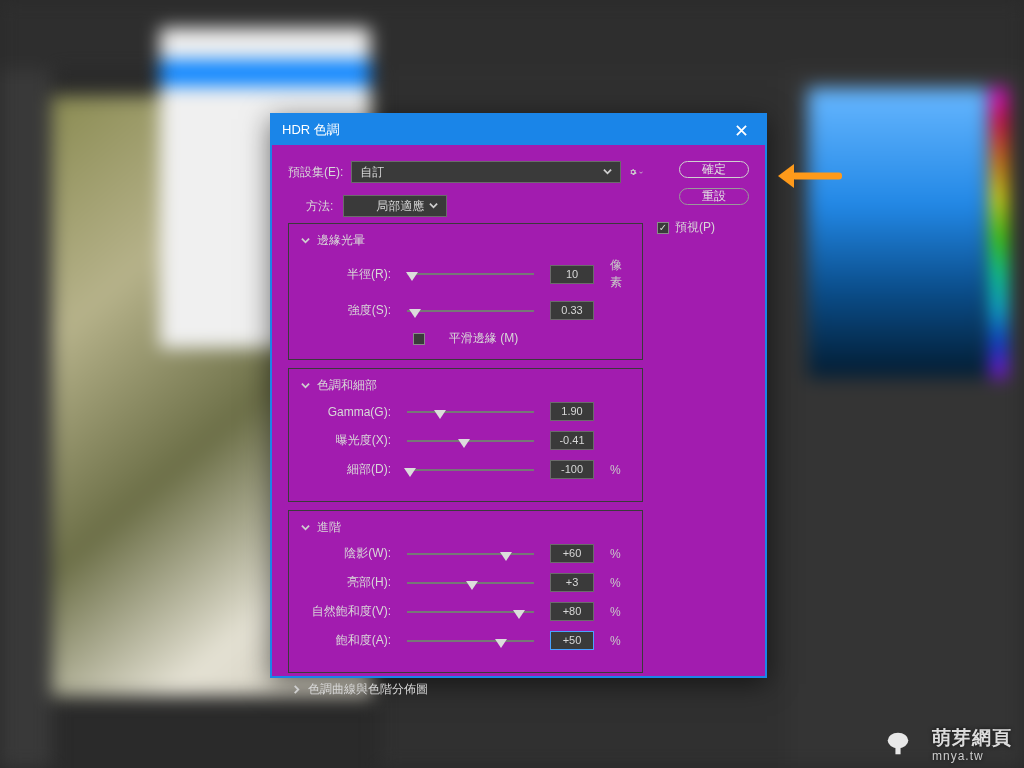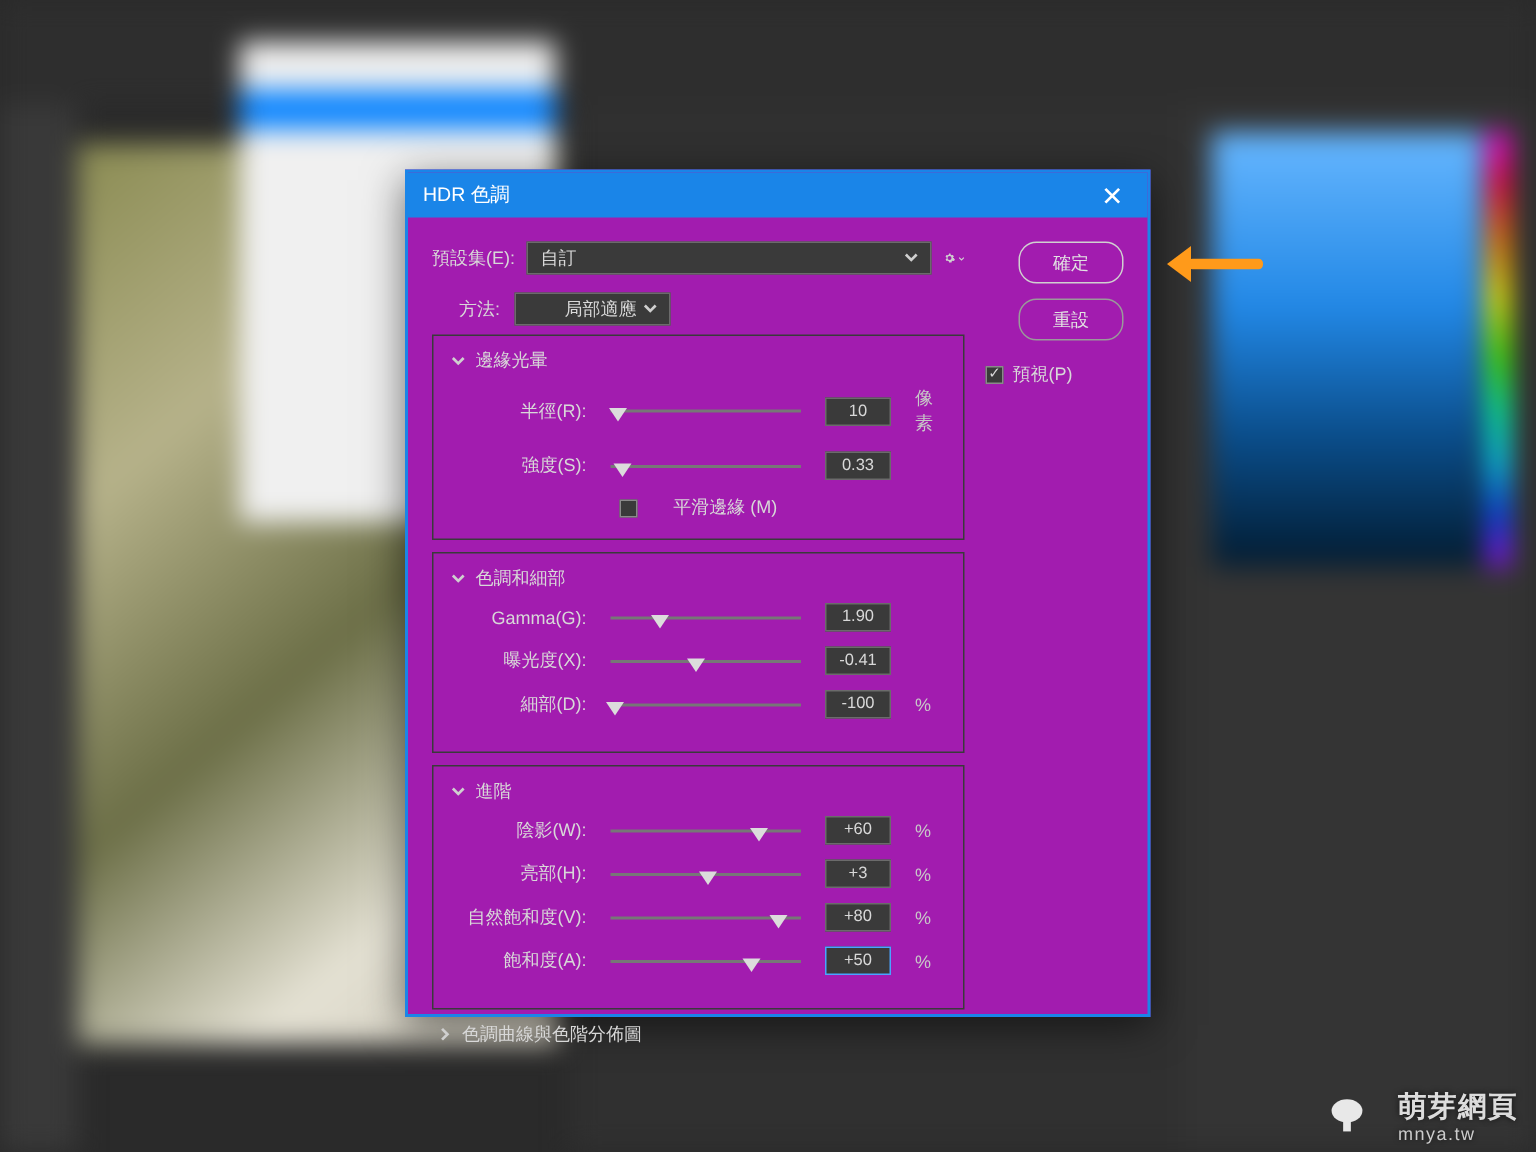--- a/index.html
+++ b/index.html
@@ -59,21 +59,21 @@
                   border-left:6px solid transparent; border-right:6px solid transparent; border-top:9px solid #dcdcdc;
                   transform:translate(-50%,-2px); }
   .valbox{ width:44px; height:19px; background:#3a3a3a; border:1px solid #6b6b6b; color:#d8d8d8; text-align:center; line-height:17px; font-size:11px; }
   .valbox.hl{ border-color:#4aa3ff; }
   .unit{ width:22px; color:#c8c8c8; }
 
   .chk-row{ display:flex; align-items:center; justify-content:center; gap:24px; margin-top:2px; }
   .checkbox{ width:12px; height:12px; border:1px solid #8a8a8a; background:#3a3a3a; display:flex; align-items:center; justify-content:center; }
   .checkbox.checked::after{ content:"✓"; color:#d8d8d8; font-size:10px; line-height:1; }
 
-  .btn{ height:28px; border:1px solid #9a9a9a; border-radius:12px; background:transparent; color:#e2e2e2;
+  .btn{ height:17px; border:1px solid #9a9a9a; border-radius:12px; background:transparent; color:#e2e2e2;
         display:flex; align-items:center; justify-content:center; font-size:12px;margin-left:22px; }
   .btn.primary{ border-color:#d0d0d0; }
   .preview-row{ display:flex; align-items:center; gap:6px; margin-top:4px; }
 
   .collapsed-row{ display:flex; align-items:center; gap:6px; margin:6px 0 2px 2px; color:#d8d8d8; }
   .collapsed-row .disc svg{ transform:rotate(-90deg); }
 
   
   .arrow-anno{ position:absolute; left:778px; top:164px; width:64px; height:24px; pointer-events:none; }
   .arrow-anno .shaft{ position:absolute; left:14px; right:0; top:50%; height:7px; background:#ff9a1a; transform:translateY(-50%); border-radius:3px; }

